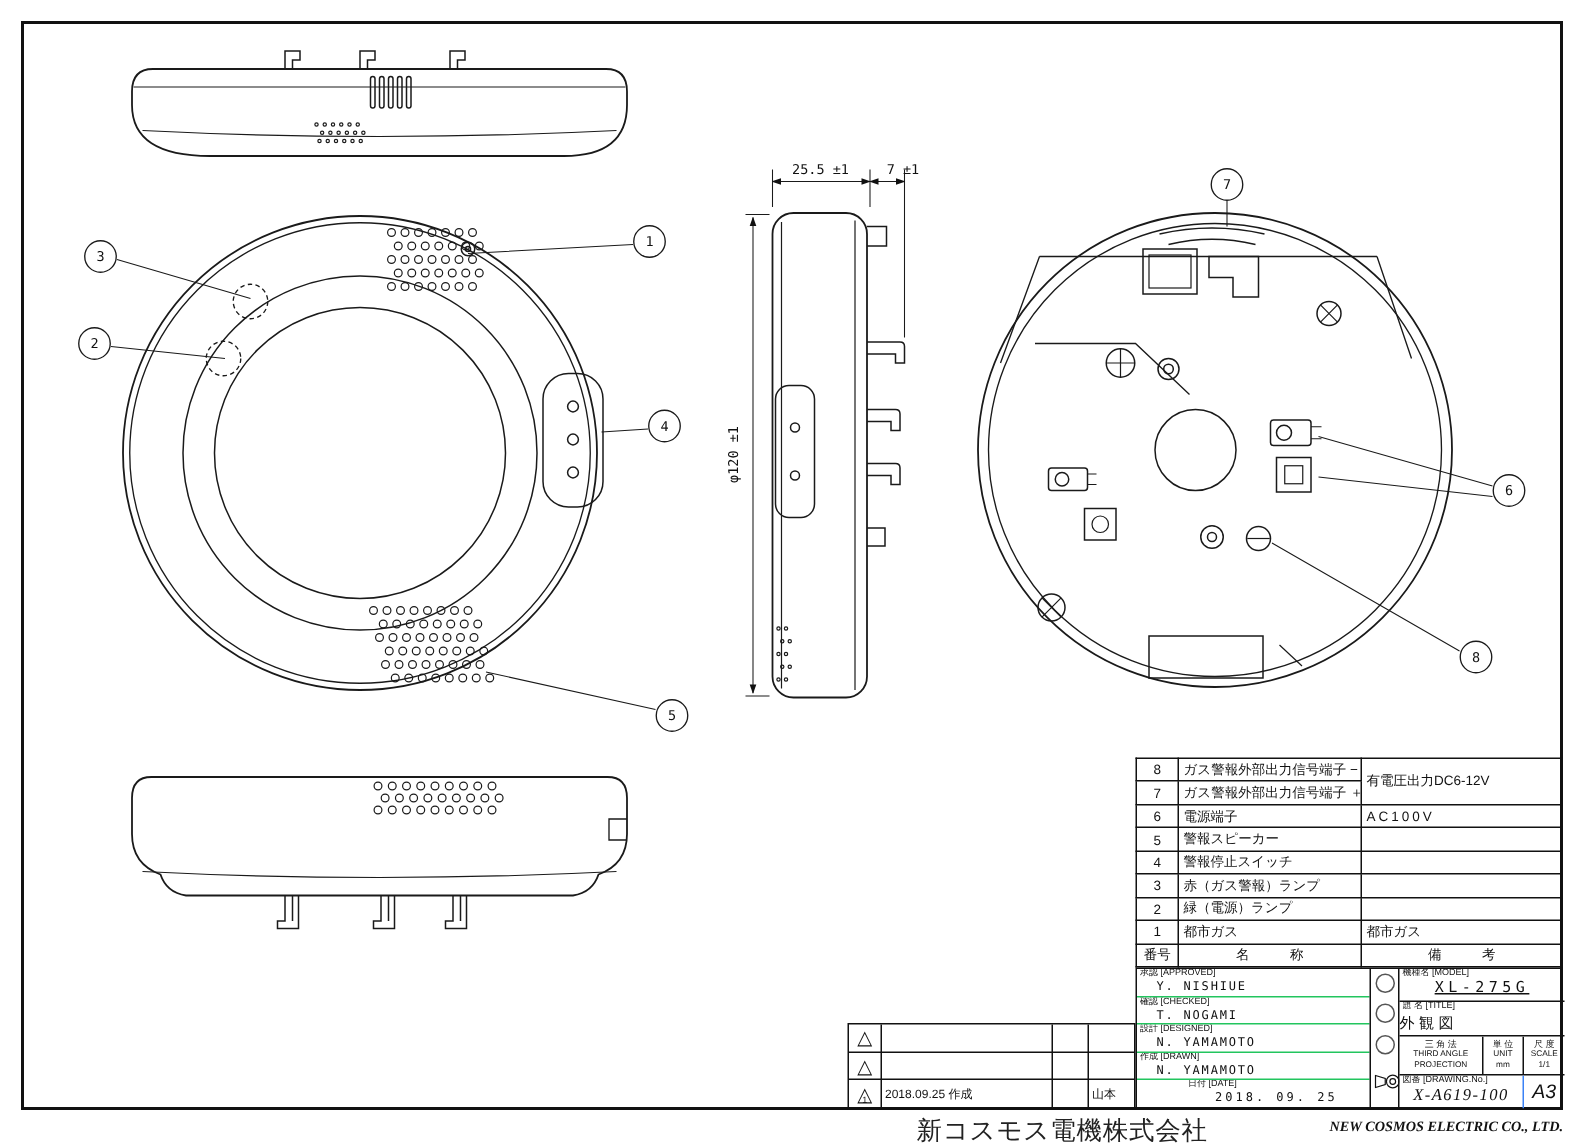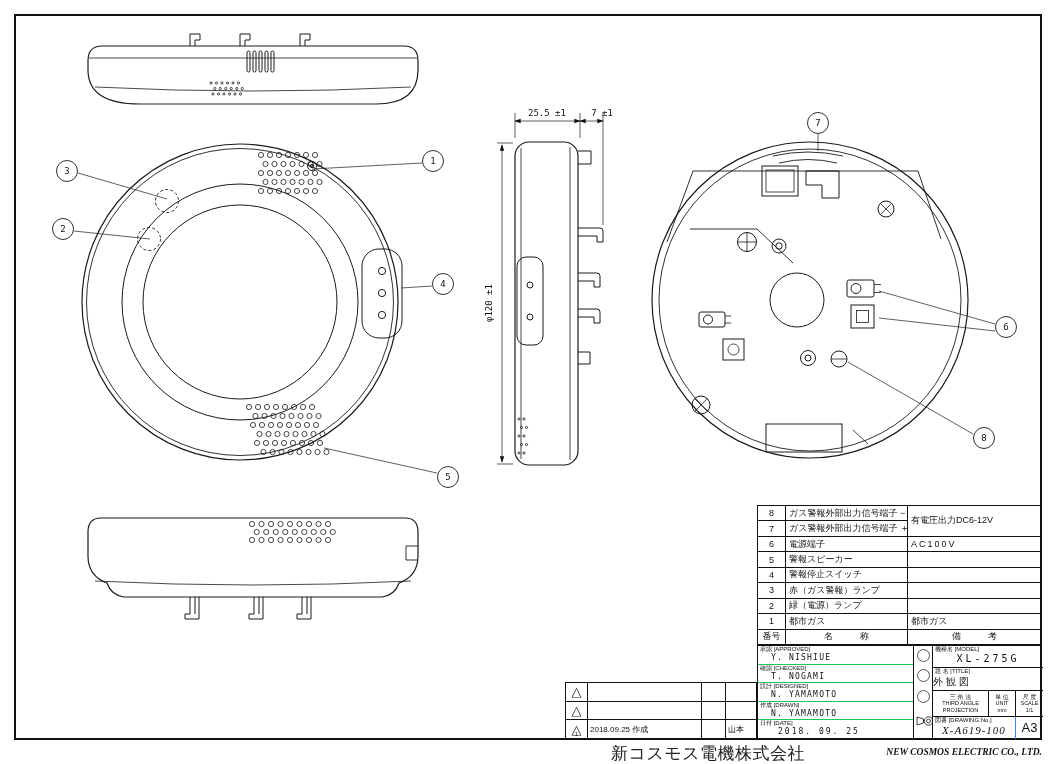--- a/index.html
+++ b/index.html
@@ -15,46 +15,46 @@
   table.parts td{border:1px solid #111;font-size:9px;padding:0 3px;white-space:nowrap;
       overflow:hidden;height:14.4px;}
   table.parts td.c{text-align:center;padding:0;}
   table.parts td.sp{letter-spacing:2px;}
 
   
   .tb,.tb *{box-sizing:border-box;}
   .tb{position:absolute;left:757px;top:645px;width:285px;height:95px;border:1px solid #111;}
   .col-sign{position:absolute;left:0;top:0;width:155px;height:100%;display:grid;grid-template-rows:repeat(5,1fr);}
   .sig-row{border-bottom:1px solid #22c55e;overflow:hidden;}
-  .sig-row:last-child{border-bottom:none;}
+  .sig-row:last-child{border-bottom:none;padding-left:32px;}
   .sig-label{display:block;font-size:6px;line-height:7px;padding-left:2px;white-space:nowrap;}
   .sig-name{display:block;font-size:8px;line-height:10px;padding-left:13px;letter-spacing:1.2px;
       white-space:nowrap;font-family:"DejaVu Sans Mono",monospace;}
   .sig-name.date{letter-spacing:2px;padding-left:20px;}
   .col-stamp{position:absolute;left:155px;top:0;width:20px;height:100%;border-left:1px solid #111;border-right:1px solid #111;}
   .stamp{position:absolute;left:3px;width:13px;height:13px;border:1px solid #555;border-radius:50%;}
   .col-main{position:absolute;left:175px;top:0;width:110px;height:100%;display:grid;grid-template-rows:22px 23px 26px 1fr;}
   .tb-row{position:relative;border-bottom:1px solid #111;overflow:hidden;}
   .col-main .tb-row:last-child{border-bottom:none;}
   .lbl{display:block;font-size:6px;line-height:7px;padding-left:2px;white-space:nowrap;}
-  .val-model{display:block;text-align:center;font-size:10px;letter-spacing:3px;font-family:"DejaVu Sans Mono",monospace;}
+  .val-model{display:block;text-align:center;font-size:10px;letter-spacing:3px;font-family:"DejaVu Sans Mono",monospace;text-decoration:underline;}
   .val-title{display:block;font-size:10px;letter-spacing:3px;}
   .row-proj{display:flex;}
   .pcell{height:100%;border-right:1px solid #111;display:flex;flex-direction:column;justify-content:center;text-align:center;}
   .pcell:last-child{border-right:none;}
   .pcell div{font-size:5.5px;line-height:6.5px;white-space:nowrap;}
   .pcell .jp{font-size:6px;}
   .cell-proj{width:56px;}
   .cell-unit{width:27px;}
   .cell-scale{width:27px;}
   .row-dwg{display:flex;}
   .cell-dwgno{width:83px;height:100%;border-right:1px solid #3b82f6;overflow:hidden;}
   .val-dwg{display:block;text-align:center;font-size:11px;font-style:italic;letter-spacing:1px;
       font-family:"Liberation Serif",serif;}
-  .cell-size{width:27px;height:100%;}
+  .cell-size{width:27px;height:100%;font-style:italic;}
   .val-size{display:block;text-align:center;font-size:13px;line-height:22px;}
 
   
   .rev,.rev *{box-sizing:border-box;}
   .rev{position:absolute;left:565px;top:682px;width:192px;height:58px;border:1px solid #111;
       display:grid;grid-template-columns:22px 114px 24px 1fr;grid-template-rows:repeat(3,1fr);font-size:8px;}
   .rev > div{border-right:1px solid #111;border-bottom:1px solid #111;display:flex;align-items:center;
       padding:0 2px;overflow:hidden;white-space:nowrap;}
   .rev > div:nth-child(4n){border-right:none;}
   .rev > div:nth-child(n+9){border-bottom:none;}

